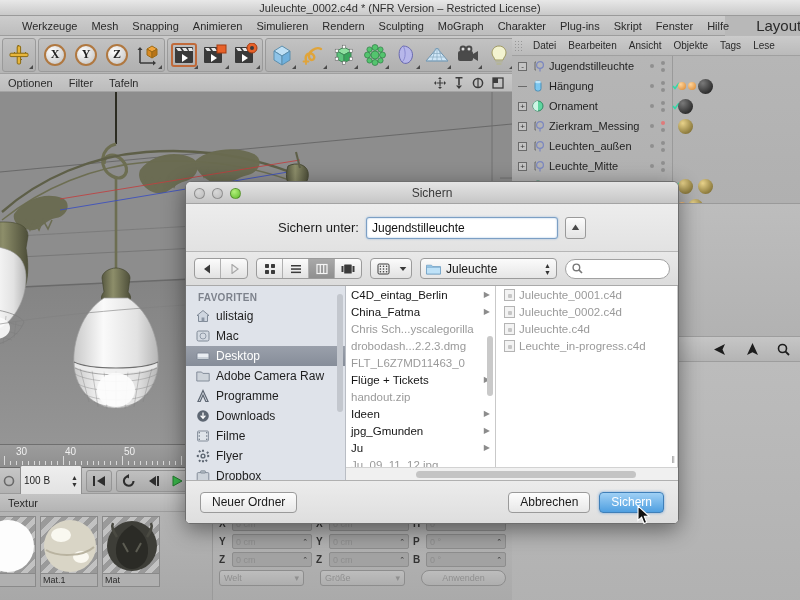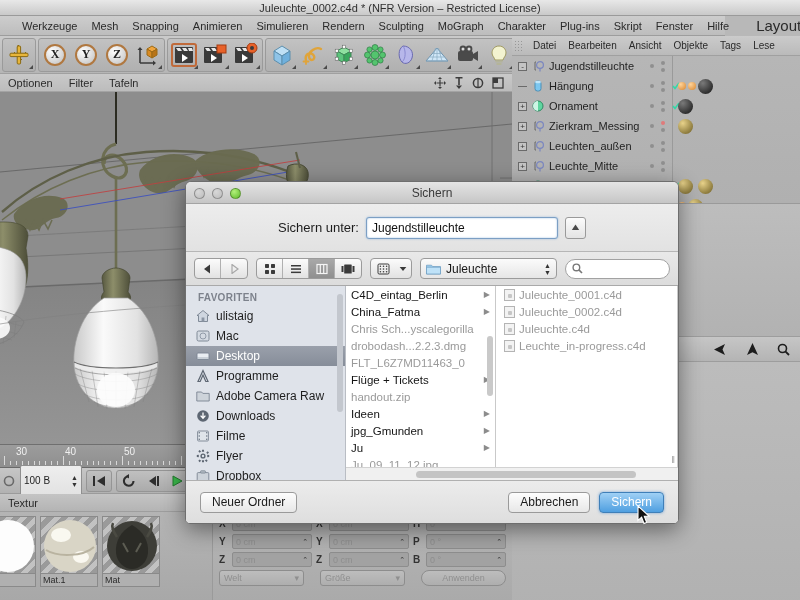--- a/index.html
+++ b/index.html
@@ -1222,30 +1222,30 @@
       <div class="sbitem sel">
         <svg width="14" height="14" viewBox="0 0 14 14">
             <rect x="1" y="4" width="12" height="6.5" rx="1" fill="#e9edf2" stroke="#7b8592" stroke-width=".9"></rect>
             <path d="M1 9 h12" stroke="#9aa4b0" stroke-width=".8"></path>
           </svg>
         <span>Desktop</span>
       </div>
 
       <div class="sbitem">
         <svg width="14" height="14" viewBox="0 0 14 14">
+            <path d="M0.8 3 h4.8 l1.2 1.4 h6.4 v7.6 h-12.4 z" fill="#cdd3da" stroke="#7b8592" stroke-width=".9"></path>
+          </svg>
+        <span>Adobe Camera Raw</span>
+      </div>
+
+      <div class="sbitem">
+        <svg width="14" height="14" viewBox="0 0 14 14">
             <path d="M7 1.5 L12 12.5 L9.8 12.5 L7 6 L4.2 12.5 L2 12.5 Z" fill="none" stroke="#5d6672" stroke-width="1.2"></path>
           </svg>
         <span>Programme</span>
-      </div>
-
-      <div class="sbitem">
-        <svg width="14" height="14" viewBox="0 0 14 14">
-            <path d="M0.8 3 h4.8 l1.2 1.4 h6.4 v7.6 h-12.4 z" fill="#cdd3da" stroke="#7b8592" stroke-width=".9"></path>
-          </svg>
-        <span>Adobe Camera Raw</span>
       </div>
 
       <div class="sbitem">
         <svg width="14" height="14" viewBox="0 0 14 14">
             <circle cx="7" cy="7" r="5.8" fill="#5d6672"></circle>
             <path d="M7 3.5 v5 M4.6 6.6 L7 9.2 L9.4 6.6" stroke="#fff" stroke-width="1.3" fill="none"></path>
           </svg>
         <span>Downloads</span>
       </div>
 

